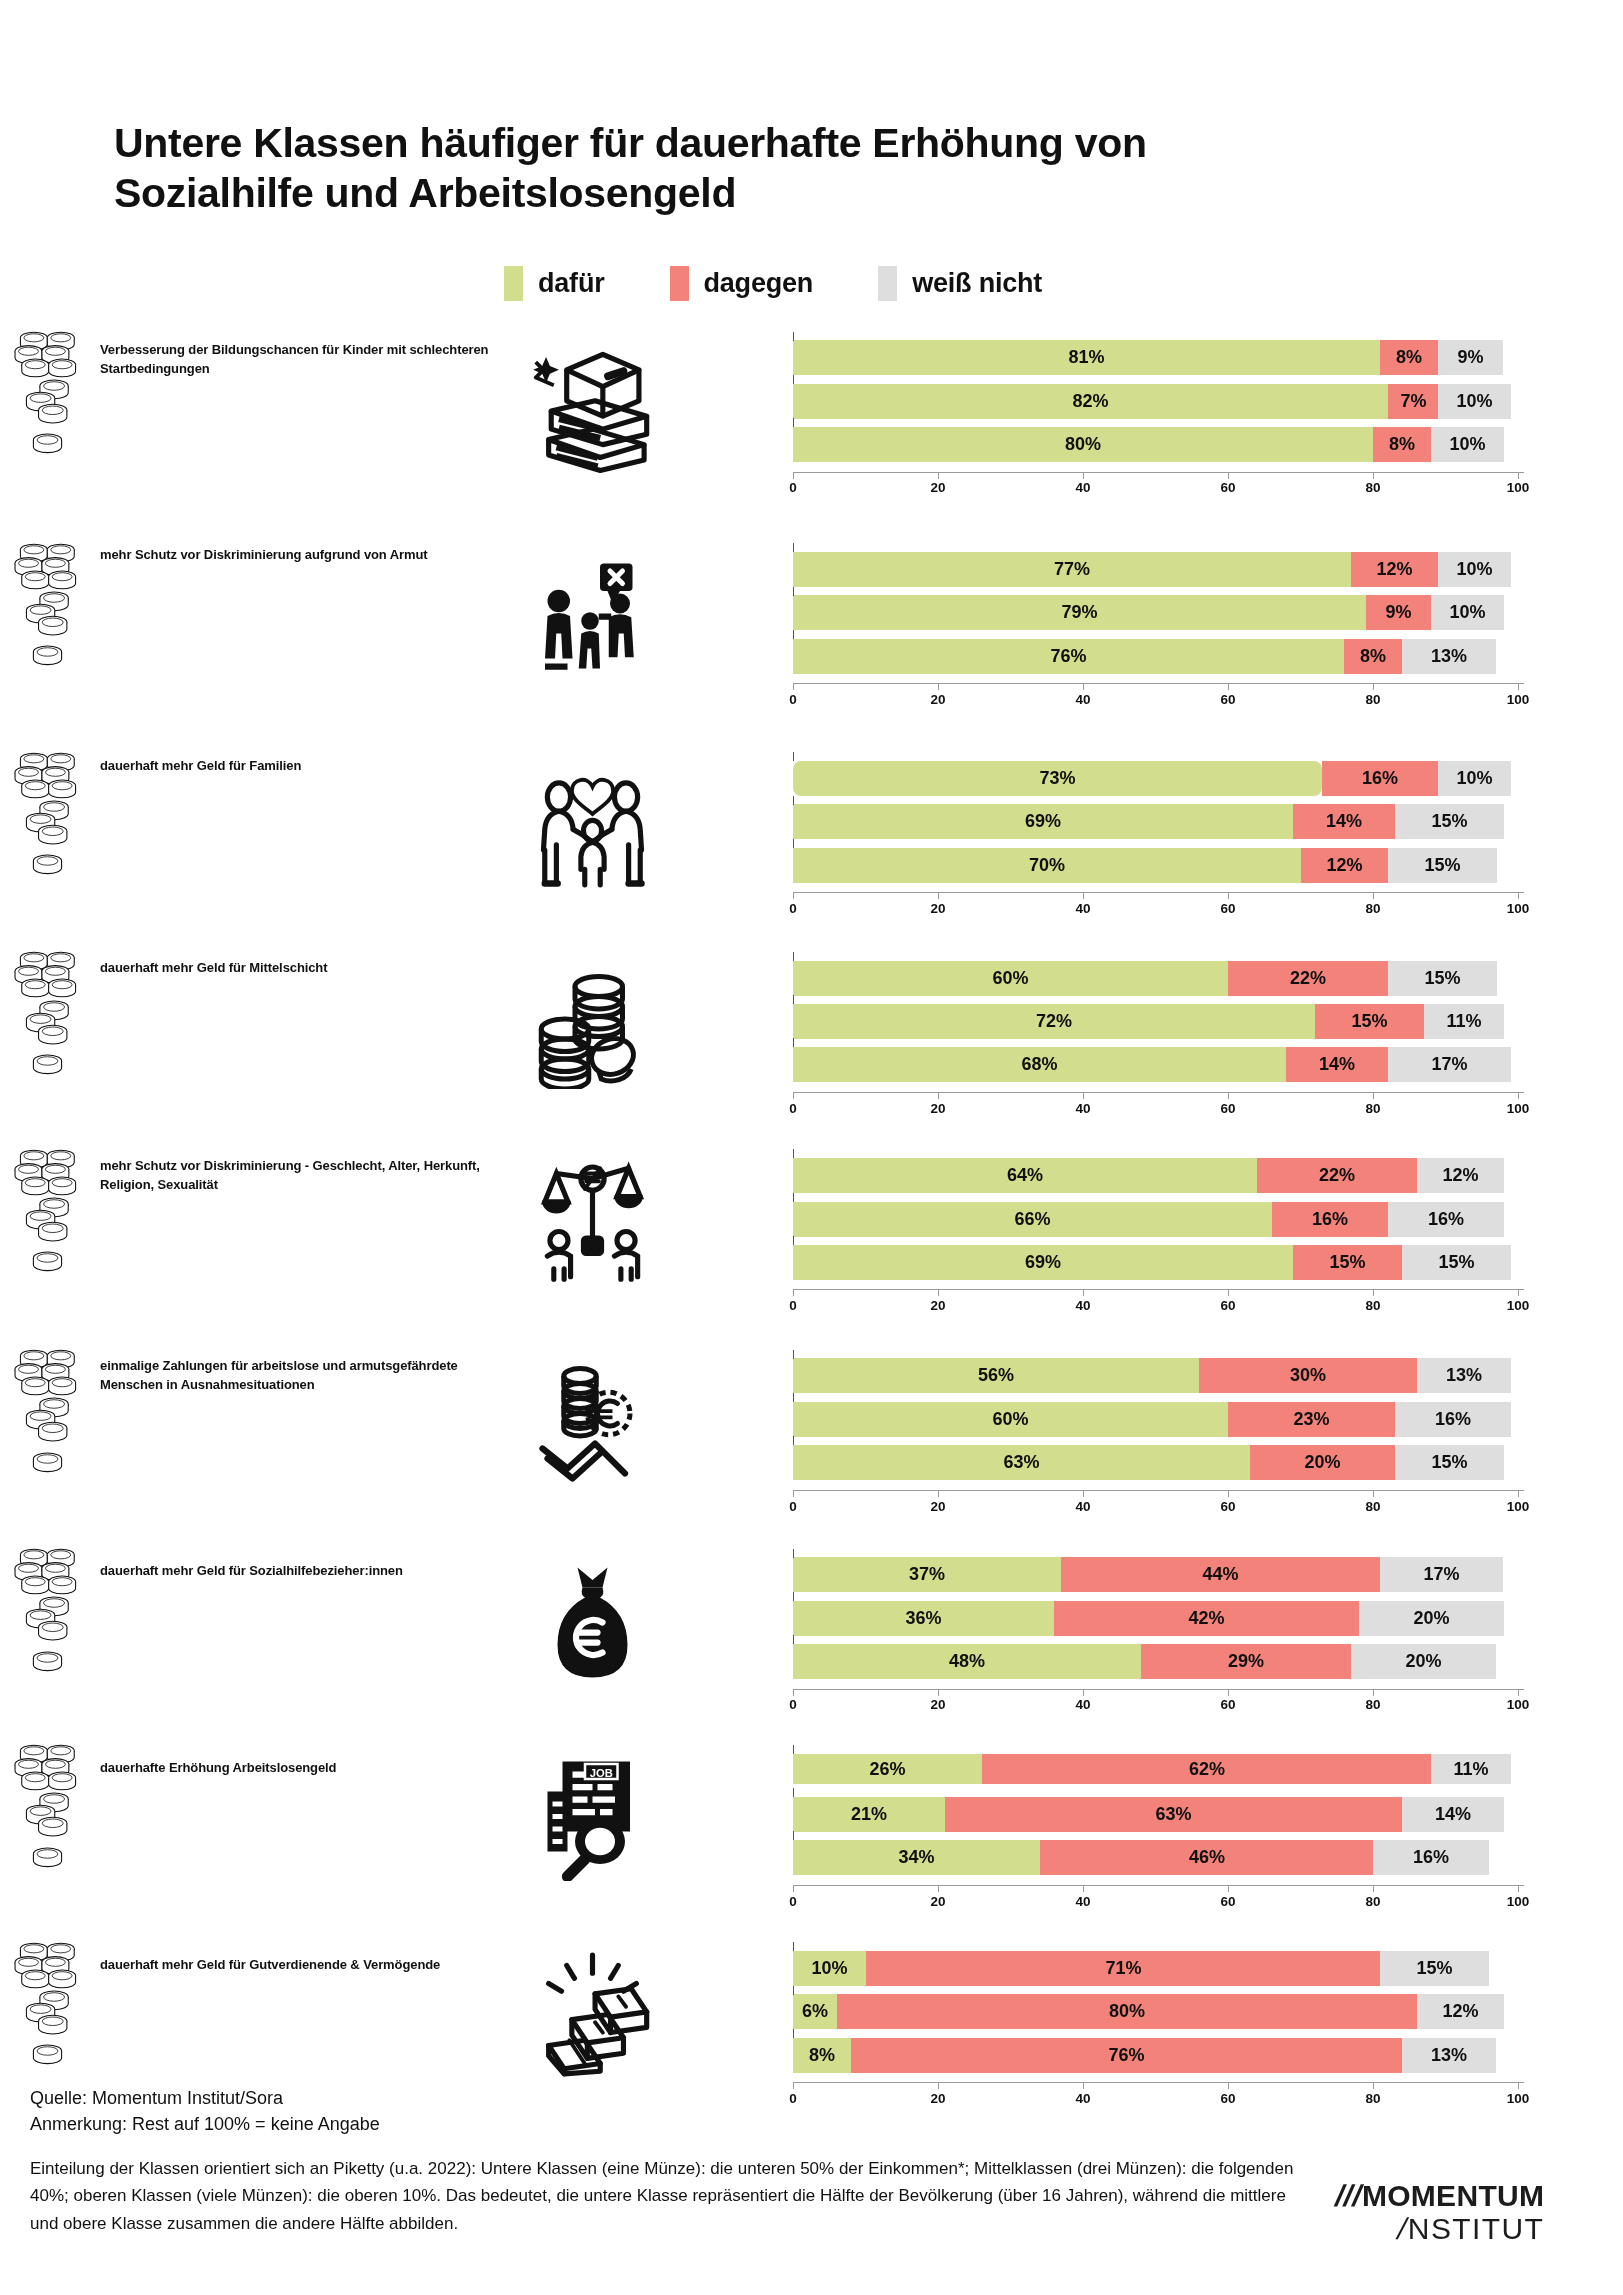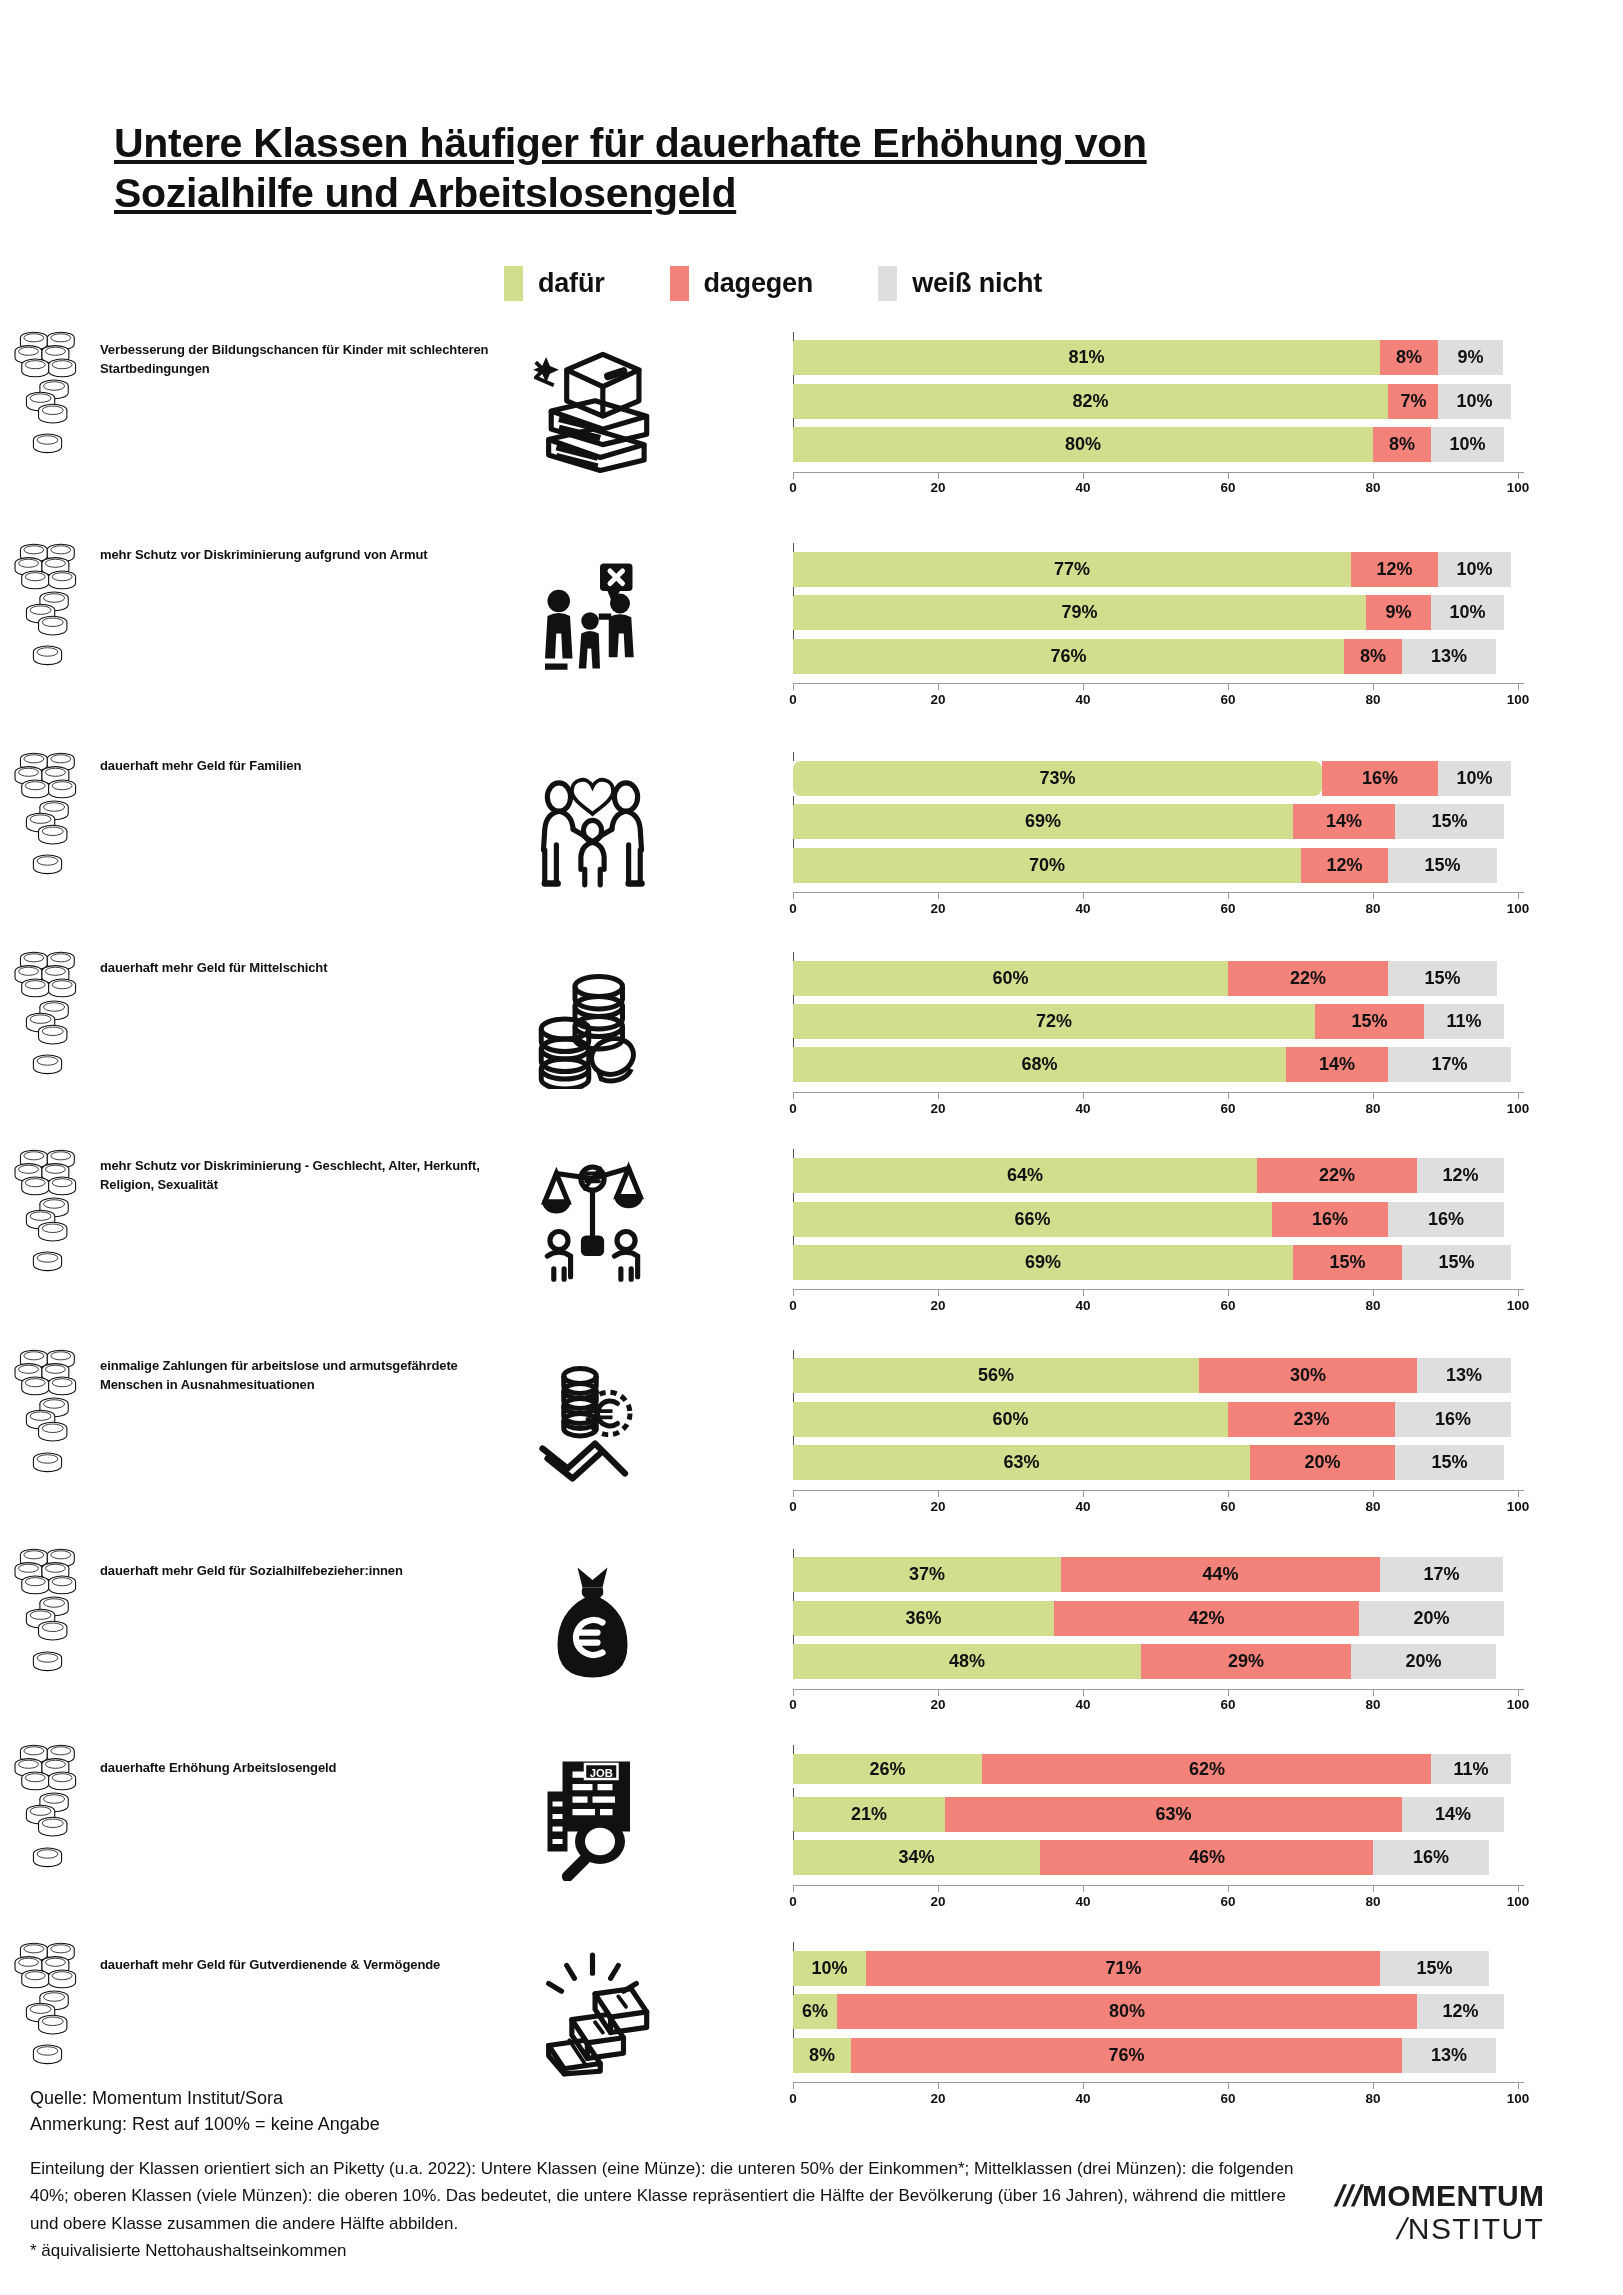--- a/index.html
+++ b/index.html
@@ -12,21 +12,21 @@
     position:relative;
   }
   .page{position:absolute;inset:0;}
 
   
   .title{
     position:absolute;left:114px;top:118px;width:1285px;
     font-size:41px;font-weight:700;line-height:1.22;
     letter-spacing:-0.3px;color:#111;
   }
-  .title div{white-space:nowrap;text-decoration:underline;}
+  .title div{white-space:nowrap;}
 
   
   .legend{
     position:absolute;left:504px;top:266px;
     display:flex;align-items:center;gap:0px;
   }
   .legend-item{display:flex;align-items:center;margin-right:65px;}
   .legend-sw{width:19px;height:35px;display:inline-block;margin-right:15px;}
   .legend-tx{font-size:27px;font-weight:700;color:#111;letter-spacing:-0.2px;white-space:nowrap;}
 
@@ -1097,21 +1097,20 @@
         <div class="tick-lab" style="position: absolute; left: 1373px; top: 2091px;">80</div>
         <div class="tick" style="left: 1518px; top: 2082px; position: absolute;"></div>
         <div class="tick-lab" style="position: absolute; left: 1518px; top: 2091px;">100</div>
       </div>
     </div>
 
   <div class="footer">
     <div class="f-src">Quelle: Momentum Institut/Sora</div>
     <div class="f-src">Anmerkung: Rest auf 100% = keine Angabe</div>
     <div class="f-note">Einteilung der Klassen orientiert sich an Piketty (u.a. 2022): Untere Klassen (eine Münze): die unteren 50% der Einkommen*; Mittelklassen (drei Münzen): die folgenden 40%; oberen Klassen (viele Münzen): die oberen 10%. Das bedeutet, die untere Klasse repräsentiert die Hälfte der Bevölkerung (über 16 Jahren), während die mittlere und obere Klasse zusammen die andere Hälfte abbilden.</div>
-    <div class="f-star">* äquivalisierte Nettohaushaltseinkommen</div>
   </div>
 
   <div class="logo">
     <div class="logo-1"><span class="slash">///</span><span>MOMENTUM</span></div>
     <div class="logo-2"><span class="slash">/</span><span>NSTITUT</span></div>
   </div>
 
 </div>
 
 

